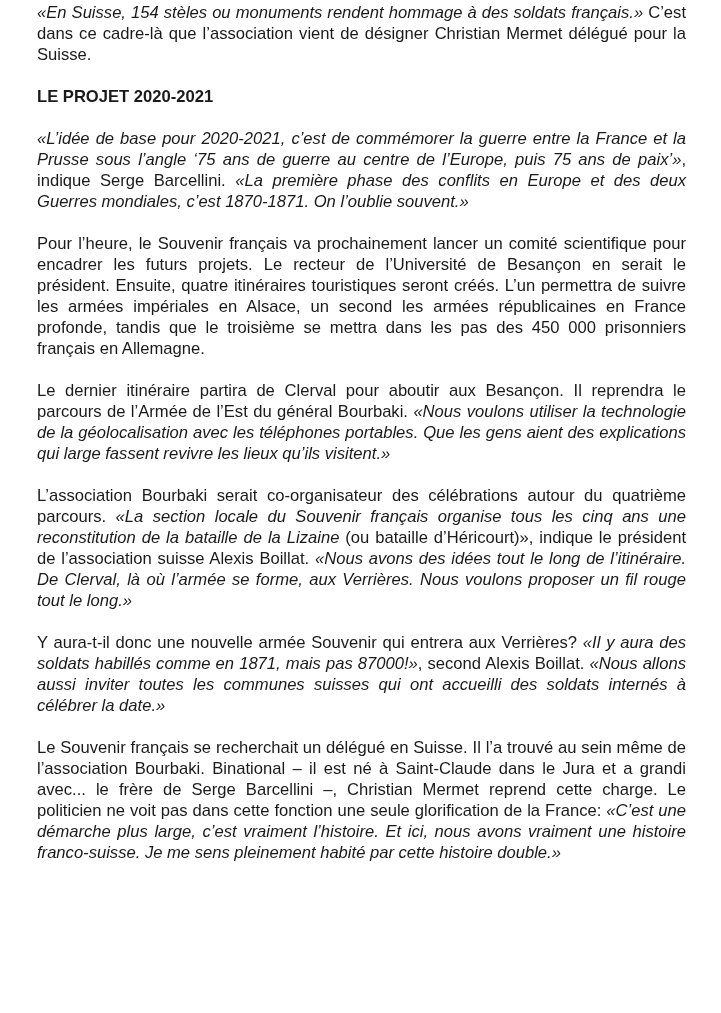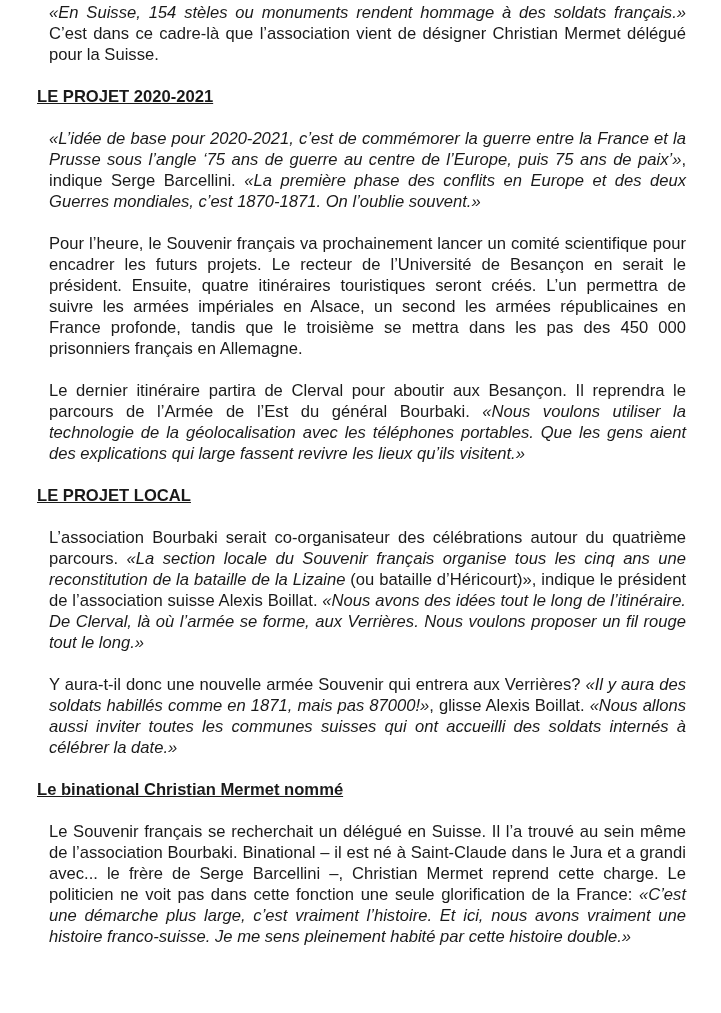--- a/index.html
+++ b/index.html
@@ -16,50 +16,47 @@
     }
     .page {
       position: absolute;
       left: 37px;
       top: 2px;
       width: 649px;
       font-size: 16.6px;
       line-height: 21px;
     }
     p {
-      margin: 0 0 21px 12px;
+      margin: 0 0 21px 0;
       text-align: justify;
       text-align-last: left;
     }
     h2 {
       margin: 12px 0 21px 0;
       font-size: 16.6px;
       line-height: 21px;
       font-weight: bold;
-      text-decoration: underline;
     }
     i { font-style: italic; }
   </style>
 </head>
 <body>
 
 <div class="page">
   <p><i>«En Suisse, 154 stèles ou monuments rendent hommage à des soldats français.»</i><span> C’est dans ce cadre-là que l’association vient de désigner Christian Mermet délégué pour la Suisse.</span></p>
 
   <h2>LE PROJET 2020-2021</h2>
 
   <p><i>«L’idée de base pour 2020-2021, c’est de commémorer la guerre entre la France et la Prusse sous l’angle ‘75 ans de guerre au centre de l’Europe, puis 75 ans de paix’»</i><span>, indique Serge Barcellini. </span><i>«La première phase des conflits en Europe et des deux Guerres mondiales, c’est 1870-1871. On l’oublie souvent.»</i></p>
 
   <p><span>Pour l’heure, le Souvenir français va prochainement lancer un comité scientifique pour encadrer les futurs projets. Le recteur de l’Université de Besançon en serait le président. Ensuite, quatre itinéraires touristiques seront créés. L’un permettra de suivre les armées impériales en Alsace, un second les armées républicaines en France profonde, tandis que le troisième se mettra dans les pas des 450 000 prisonniers français en Allemagne.</span></p>
 
   <p><span>Le dernier itinéraire partira de Clerval pour aboutir aux Besançon. Il reprendra le parcours de l’Armée de l’Est du général Bourbaki. </span><i>«Nous voulons utiliser la technologie de la géolocalisation avec les téléphones portables. Que les gens aient des explications qui large fassent revivre les lieux qu’ils visitent.»</i></p>
 
-  <h2>LE PROJET LOCAL</h2>
 
   <p><span>L’association Bourbaki serait co-organisateur des célébrations autour du quatrième parcours. </span><i>«La section locale du Souvenir français organise tous les cinq ans une reconstitution de la bataille de la Lizaine</i><span> (ou bataille d’Héricourt)», indique le président de l’association suisse Alexis Boillat. </span><i>«Nous avons des idées tout le long de l’itinéraire. De Clerval, là où l’armée se forme, aux Verrières. Nous voulons proposer un fil rouge tout le long.»</i></p>
 
-  <p><span>Y aura-t-il donc une nouvelle armée Souvenir qui entrera aux Verrières? </span><i>«Il y aura des soldats habillés comme en 1871, mais pas 87000!»</i><span>, glisse Alexis Boillat. </span><i>«Nous allons aussi inviter toutes les communes suisses qui ont accueilli des soldats internés à célébrer la date.»</i></p>
+  <p><span>Y aura-t-il donc une nouvelle armée Souvenir qui entrera aux Verrières? </span><i>«Il y aura des soldats habillés comme en 1871, mais pas 87000!»</i><span>, second Alexis Boillat. </span><i>«Nous allons aussi inviter toutes les communes suisses qui ont accueilli des soldats internés à célébrer la date.»</i></p>
 
 
-  <h2>Le binational Christian Mermet nommé</h2>
 
   <p><span>Le Souvenir français se recherchait un délégué en Suisse. Il l’a trouvé au sein même de l’association Bourbaki. Binational – il est né à Saint-Claude dans le Jura et a grandi avec... le frère de Serge Barcellini –, Christian Mermet reprend cette charge. Le politicien ne voit pas dans cette fonction une seule glorification de la France: </span><i>«C’est une démarche plus large, c’est vraiment l’histoire. Et ici, nous avons vraiment une histoire franco-suisse. Je me sens pleinement habité par cette histoire double.»</i></p>
 </div>
 
 </body></html>

